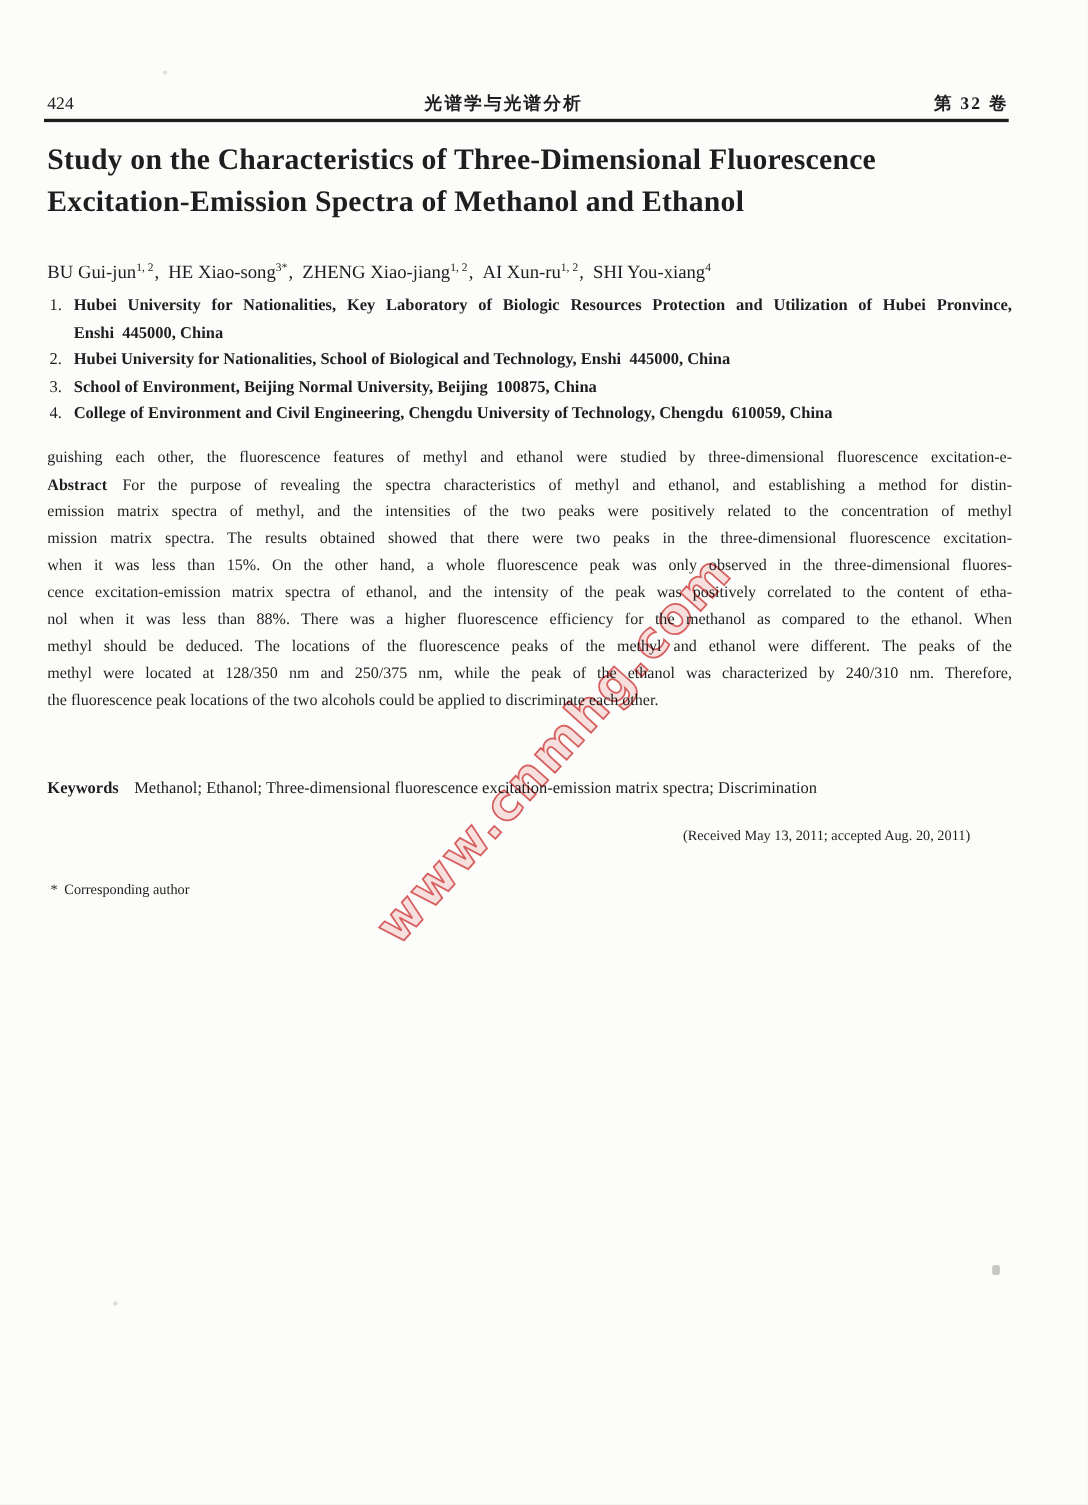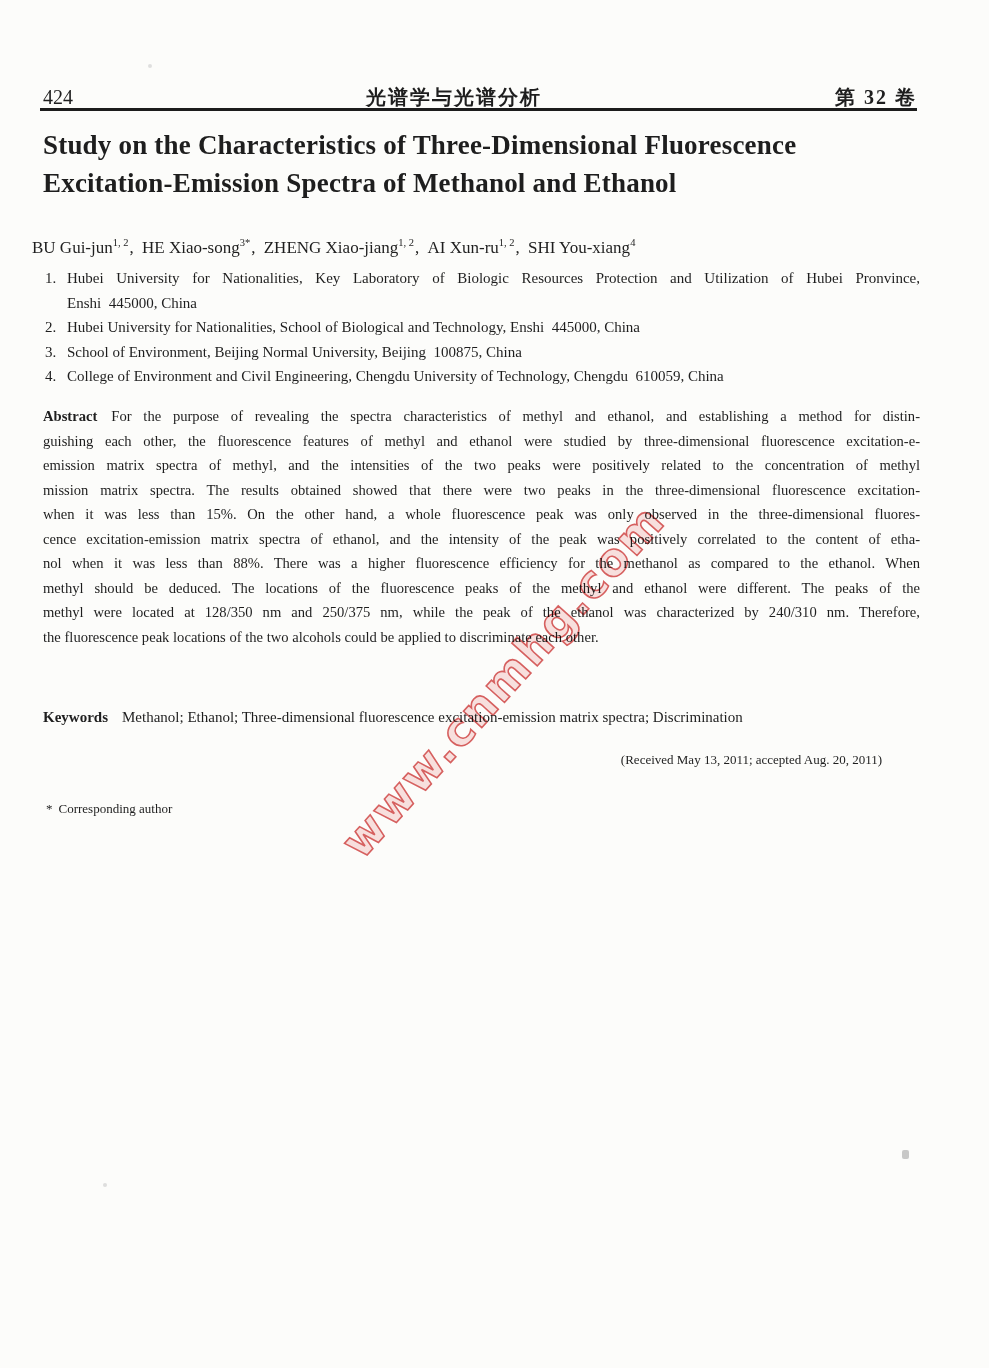--- a/index.html
+++ b/index.html
@@ -9,48 +9,48 @@
     margin: 0 auto;
     background: #fcfcfa;
     font-family: "Liberation Serif", "DejaVu Serif", serif;
     color: #1e1e1e;
     overflow: hidden;
   }
   
   .running-head {
     position: absolute; left: 43px; top: 84px; width: 874px;
     display: flex; justify-content: space-between; align-items: baseline;
-    font-size: 20px;
+    font-size: 16px;
   }
   .running-head .cjk { font-weight: 600; letter-spacing: 2px; }
   .header-rule {
     position: absolute; left: 40px; top: 108px; width: 877px; height: 3px;
     background: #1c1c1c;
   }
   
   .title {
     position: absolute; left: 43px; top: 127px; width: 885px;
     font-size: 27px; font-weight: 700; line-height: 37.5px;
     letter-spacing: 0.2px; margin: 0;
   }
   
   .authors {
-    position: absolute; left: 32px; top: 236px; width: 880px;
+    position: absolute; left: 43px; top: 236px; width: 880px;
     font-size: 17px; line-height: 24px;
   }
   .authors sup { font-size: 10.5px; vertical-align: super; line-height: 0; }
   .authors .sep { margin-left: 1px; margin-right: 4px; }
   
   .affils {
     position: absolute; left: 45px; top: 266px; width: 875px;
     font-size: 15px; line-height: 24.4px;
   }
   .aff { display: flex; }
   .affnum { width: 22px; flex: none; }
-  .afflines { flex: 1; }
+  .afflines { flex: 1; font-weight: bold; }
   
   .abstract {
     position: absolute; left: 43px; top: 404px; width: 877px;
     font-size: 14.6px; line-height: 24.5px;
   }
   .jline {
     text-align: justify;
     text-align-last: justify;
     -moz-text-align-last: justify;
     height: 24.5px; overflow: hidden;
@@ -138,22 +138,22 @@
     </div>
     <div class="aff">
       <span class="affnum">4.</span>
       <div class="afflines">
         <div class="plainline">College of Environment and Civil Engineering, Chengdu University of Technology, Chengdu 610059, China</div>
       </div>
     </div>
   </div>
 
   <section class="abstract">
+    <div class="jline">guishing each other, the fluorescence features of methyl and ethanol were studied by three-dimensional fluorescence excitation-e-</div>
     <div class="jline"><b class="lbl">Abstract</b><span>For the purpose of revealing the spectra characteristics of methyl and ethanol, and establishing a method for distin-</span></div>
-    <div class="jline">guishing each other, the fluorescence features of methyl and ethanol were studied by three-dimensional fluorescence excitation-e-</div>
     <div class="jline">emission matrix spectra of methyl, and the intensities of the two peaks were positively related to the concentration of methyl</div>
     <div class="jline">mission matrix spectra. The results obtained showed that there were two peaks in the three-dimensional fluorescence excitation-</div>
     <div class="jline">when it was less than 15%. On the other hand, a whole fluorescence peak was only observed in the three-dimensional fluores-</div>
     <div class="jline">cence excitation-emission matrix spectra of ethanol, and the intensity of the peak was positively correlated to the content of etha-</div>
     <div class="jline">nol when it was less than 88%. There was a higher fluorescence efficiency for the methanol as compared to the ethanol. When</div>
     <div class="jline">methyl should be deduced. The locations of the fluorescence peaks of the methyl and ethanol were different. The peaks of the</div>
     <div class="jline">methyl were located at 128/350 nm and 250/375 nm, while the peak of the ethanol was characterized by 240/310 nm. Therefore,</div>
     <div class="plainline">the fluorescence peak locations of the two alcohols could be applied to discriminate each other.</div>
   </section>
 

